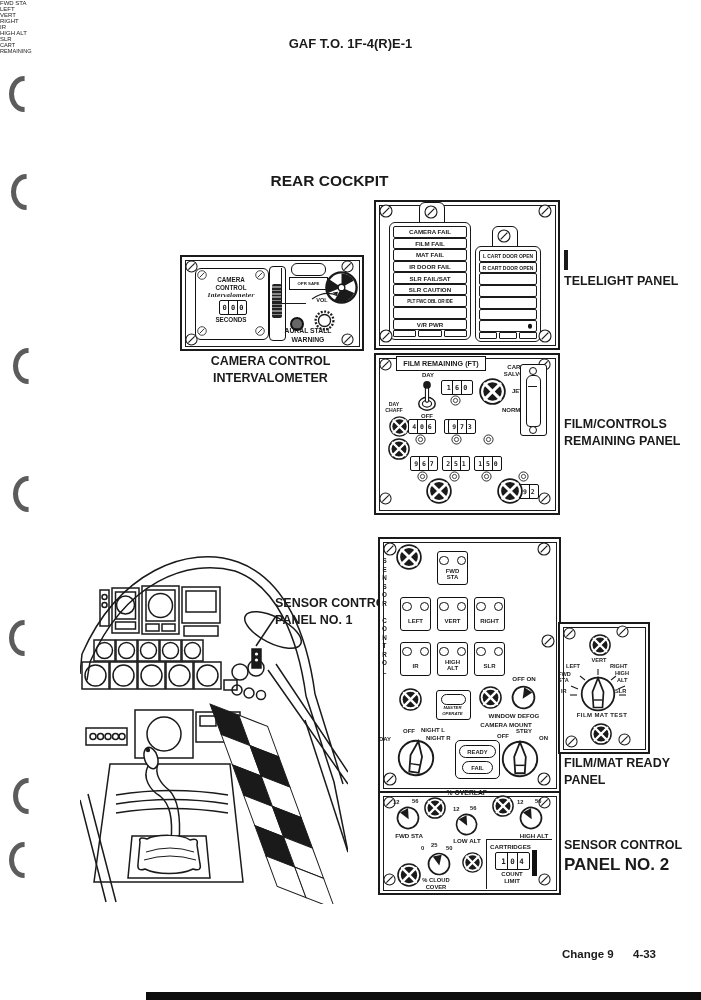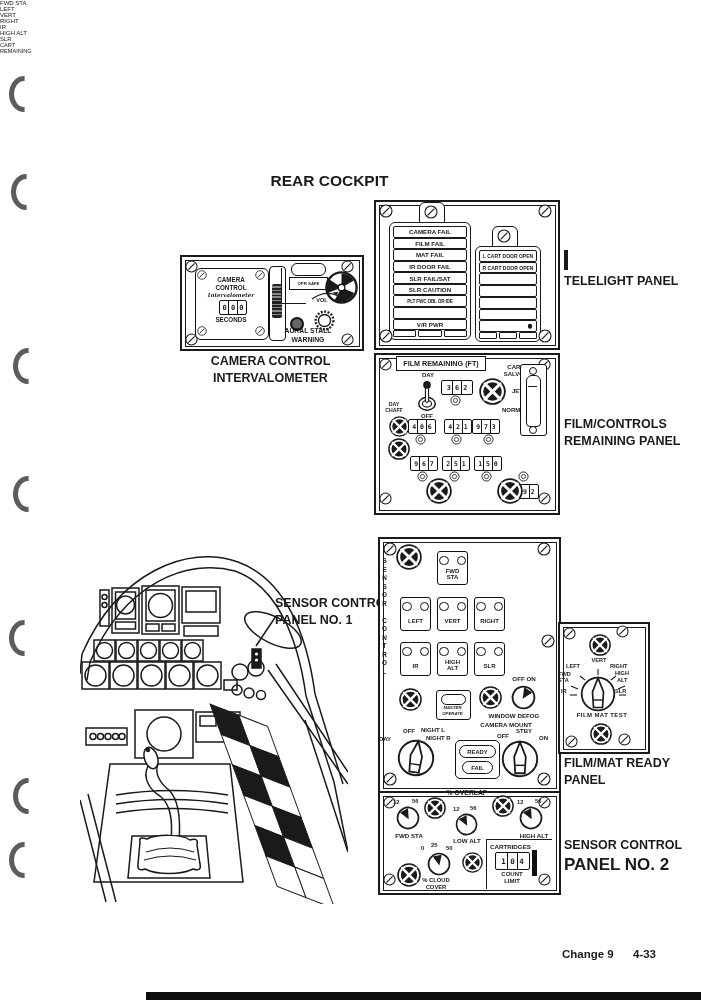--- a/index.html
+++ b/index.html
@@ -88,20 +88,21 @@
 <div class="page">
 
   <div class="crescent" style="left:9px;top:76px"></div>
   <div class="crescent" style="left:11px;top:174px"></div>
   <div class="crescent" style="left:13px;top:348px"></div>
   <div class="crescent" style="left:13px;top:476px"></div>
   <div class="crescent" style="left:9px;top:620px"></div>
   <div class="crescent" style="left:13px;top:778px"></div>
   <div class="crescent" style="left:9px;top:842px"></div>
 
+  <div class="t tc" style="left:0;top:36px;width:701px;font-size:13px">GAF T.O. 1F-4(R)E-1</div>
   <div class="t tc" style="left:0;top:172px;width:659px;font-size:15.5px">REAR COCKPIT</div>
 
   <div class="grp">
     <div class="panelbox" style="left:374px;top:200px;width:182px;height:146px"></div>
     <div style="position:absolute;left:419px;top:202px;width:24px;height:22px;border:1.6px solid #111;border-radius:6px 6px 0 0;background:#fff"></div>
     <div style="position:absolute;left:492px;top:226px;width:24px;height:22px;border:1.6px solid #111;border-radius:6px 6px 0 0;background:#fff"></div>
     <svg class="use-icon" style="left:424px;top:205px;width:14px;height:14px">
         <use href="#sym-screw"></use>
       </svg>
     <svg class="use-icon" style="left:497px;top:229px;width:14px;height:14px">
@@ -246,21 +247,21 @@
     <div class="t tc" style="left:382px;top:401px;width:24px;font-size:5.2px">DAY</div>
     <div class="t tc" style="left:382px;top:407px;width:24px;font-size:5.2px">CHAFF</div>
     <svg class="use-icon" style="left:389px;top:416px;width:21px;height:21px">
         <use href="#sym-lobe"></use>
       </svg>
     <svg class="use-icon" style="left:388px;top:438px;width:22px;height:22px">
         <use href="#sym-lobe"></use>
       </svg>
 
     <div class="clab" style="left:436px;top:372px;width:40px;font-size:6px">FWD STA</div>
-    <div class="ctr" style="left:441px;top:380px;width:30px;height:13px;font-size:6.8px">3 6 2</div>
+    <div class="ctr" style="left:441px;top:380px;width:30px;height:13px;font-size:6.8px">1 6 0</div>
     <svg class="use-icon" style="left:450px;top:395px;width:11px;height:11px">
         <use href="#sym-reset"></use>
       </svg>
 
     <div class="t tr" style="left:494px;top:364px;width:30px;font-size:6px">CART</div>
     <div class="t tr" style="left:494px;top:371px;width:30px;font-size:6px">SALVO</div>
     <svg class="use-icon" style="left:479px;top:378px;width:27px;height:27px">
         <use href="#sym-lobe"></use>
       </svg>
     <div class="t" style="left:512px;top:388px;font-size:6px">JETT</div>
@@ -270,21 +271,21 @@
     <div style="position:absolute;left:529px;top:367px;width:6px;height:6px;border:1.2px solid #111;border-radius:50%;background:#fff"></div>
     <div style="position:absolute;left:526px;top:375px;width:13px;height:50px;border:1.5px solid #111;border-radius:6px 6px 4px 4px;background:#fff"></div>
     <div class="vline" style="left:528px;top:386px;width:9px;height:1.3px"></div>
     <div style="position:absolute;left:529px;top:426px;width:6px;height:6px;border:1.2px solid #111;border-radius:50%;background:#fff"></div>
 
     <div class="clab" style="left:405px;top:412px;width:32px;font-size:6px">LEFT</div>
     <div class="clab" style="left:441px;top:412px;width:32px;font-size:6px">VERT</div>
     <div class="clab" style="left:473px;top:412px;width:32px;font-size:6px">RIGHT</div>
     <div class="ctr" style="left:408px;top:419px;width:26px;height:13px;font-size:6.5px">4 0 6</div>
     <div class="ctr" style="left:444px;top:419px;width:26px;height:13px;font-size:6.5px">4 2 1</div>
-    <div class="ctr" style="left:472px;top:419px;width:26px;height:13px;font-size:6.5px">9 7 3</div>
+    <div class="ctr" style="left:448px;top:419px;width:26px;height:13px;font-size:6.5px">9 7 3</div>
     <svg class="use-icon" style="left:415px;top:434px;width:11px;height:11px">
         <use href="#sym-reset"></use>
       </svg>
     <svg class="use-icon" style="left:451px;top:434px;width:11px;height:11px">
         <use href="#sym-reset"></use>
       </svg>
     <svg class="use-icon" style="left:483px;top:434px;width:11px;height:11px">
         <use href="#sym-reset"></use>
       </svg>
 

